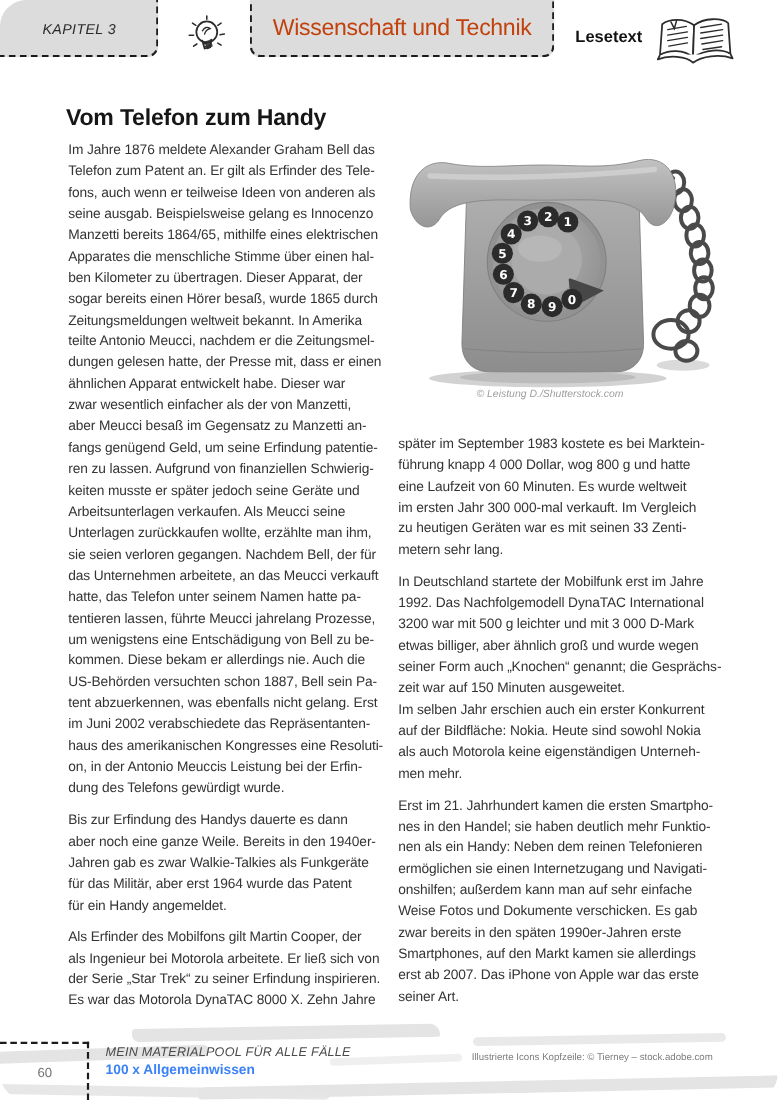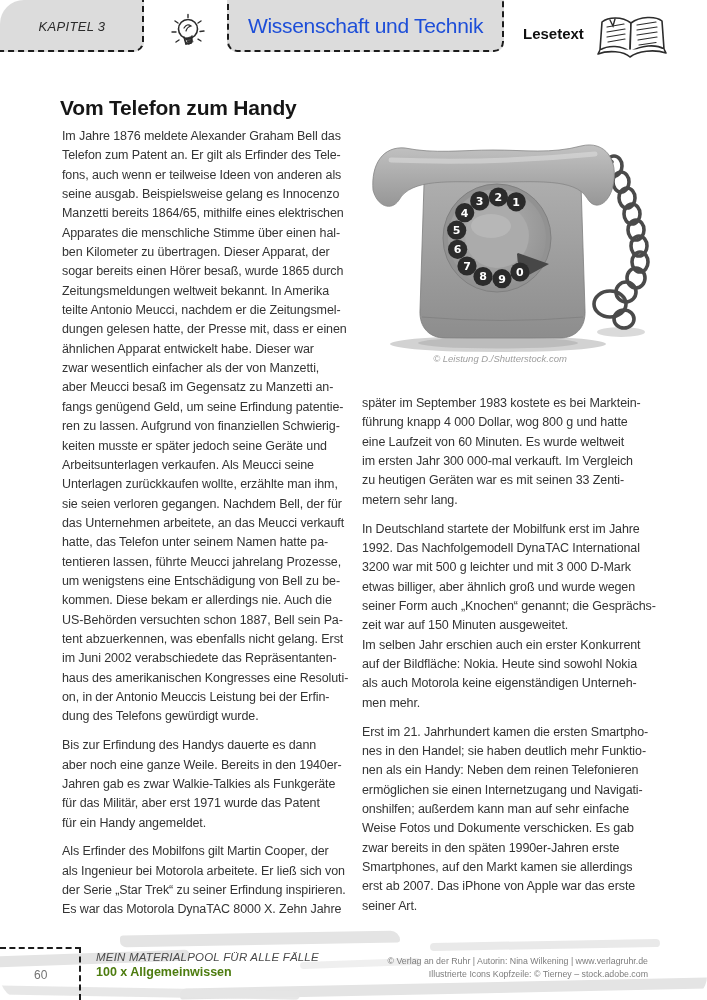--- a/index.html
+++ b/index.html
@@ -20,21 +20,21 @@
     border-radius:10px;
     box-sizing:border-box;
     display:flex;align-items:center;justify-content:center;
   }
   .chapter-box{left:-30px;top:-16px;width:174px;height:68px;padding:16px 0 0 30px;}
   .chapter-box span{
     font-style:italic;font-size:13px;color:#2b2b2b;letter-spacing:.3px;
   }
   .subject-box{left:227px;top:-16px;width:277px;height:68px;padding-top:16px;}
   .subject-box span{
-    font-size:21px;font-weight:400;color:#1d4ed8;letter-spacing:-.3px;
+    font-size:21px;font-weight:400;color:#c2410c;letter-spacing:-.3px;
   }
   .lesson-type{
     position:absolute;left:523px;top:25px;
     font-size:15px;font-weight:bold;color:#111;
   }
   .icon-abs{position:absolute;}
   
   .page-title{
     position:absolute;left:60px;top:82px;
     font-size:21px;font-weight:bold;color:#161616;letter-spacing:-.2px;
@@ -63,21 +63,21 @@
   }
   .page-number{
     position:absolute;left:34px;top:968px;
     font-size:12px;color:#737373;z-index:3;
   }
   .footer-series{position:absolute;left:96px;top:951px;z-index:3;}
   .footer-series .series{
     font-style:italic;font-size:11.5px;color:#4a4a4a;letter-spacing:.2px;display:block;
   }
   .footer-series .book{
-    font-size:12.5px;font-weight:bold;color:#4d7c0f;display:block;margin-top:2px;
+    font-size:12.5px;font-weight:bold;color:#3b82f6;display:block;margin-top:2px;
   }
   .footer-credits{
     position:absolute;right:59px;top:955px;text-align:right;
     font-size:8.8px;line-height:12.5px;color:#7d7d7d;z-index:3;
   }
   .stroke{
     position:absolute;background:#e4e4e4;border-radius:6px;z-index:1;
   }
   .s1{left:-10px;top:953px;width:200px;height:11px;transform:rotate(-2deg);}
   .s2{left:120px;top:933px;width:280px;height:12px;transform:rotate(-1deg);border-radius:10px 30px 8px 20px;}
@@ -155,21 +155,21 @@
 kommen. Diese bekam er allerdings nie. Auch die
 US-Behörden versuchten schon 1887, Bell sein Pa-
 tent abzuerkennen, was ebenfalls nicht gelang. Erst
 im Juni 2002 verabschiedete das Repräsentanten-
 haus des amerikanischen Kongresses eine Resoluti-
 on, in der Antonio Meuccis Leistung bei der Erfin-
 dung des Telefons gewürdigt wurde.</p>
     <p>Bis zur Erfindung des Handys dauerte es dann
 aber noch eine ganze Weile. Bereits in den 1940er-
 Jahren gab es zwar Walkie-Talkies als Funkgeräte
-für das Militär, aber erst 1971 wurde das Patent
+für das Militär, aber erst 1964 wurde das Patent
 für ein Handy angemeldet.</p>
     <p>Als Erfinder des Mobilfons gilt Martin Cooper, der
 als Ingenieur bei Motorola arbeitete. Er ließ sich von
 der Serie „Star Trek“ zu seiner Erfindung inspirieren.
 Es war das Motorola DynaTAC 8000 X. Zehn Jahre</p>
   </div>
   <div class="col col-right">
     <p>später im September 1983 kostete es bei Marktein-
 führung knapp 4 000 Dollar, wog 800 g und hatte
 eine Laufzeit von 60 Minuten. Es wurde weltweit
@@ -284,17 +284,16 @@
 
   <div class="footer-corner"></div>
   <div class="page-number">60</div>
 
   <div class="footer-series">
     <span class="series">MEIN MATERIALPOOL FÜR ALLE FÄLLE</span>
     <span class="book">100 x Allgemeinwissen</span>
   </div>
 
   <div class="footer-credits">
-    <div>© Verlag an der Ruhr | Autorin: Nina Wilkening | www.verlagruhr.de</div>
     <div>Illustrierte Icons Kopfzeile: © Tierney – stock.adobe.com</div>
   </div>
 
 </div>
 
 </body></html>

